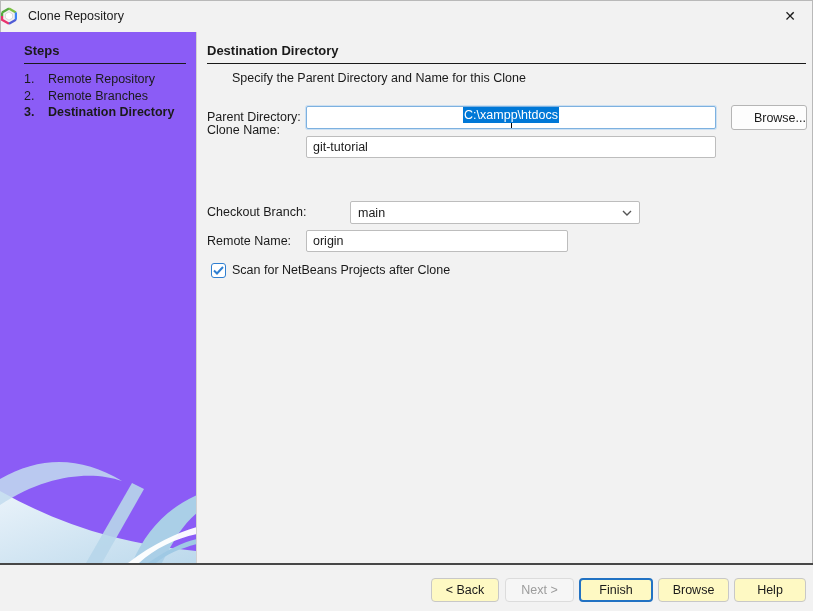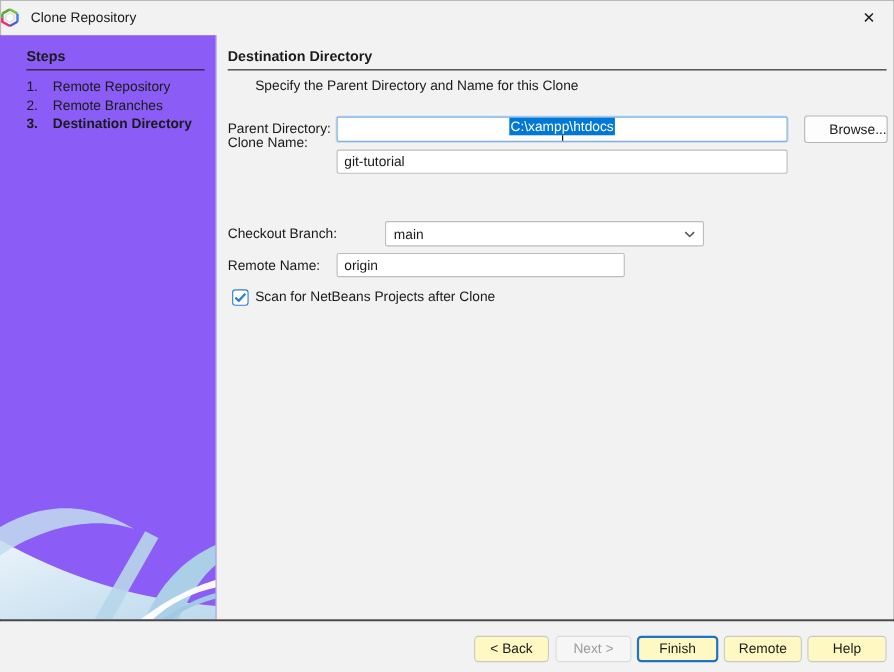--- a/index.html
+++ b/index.html
@@ -190,17 +190,17 @@
       </svg>
     </span>
     <label class="checkbox-label">Scan for NetBeans Projects after Clone</label>
   </main>
 
   <div class="footer-sep"></div>
   <div class="footer">
     <button class="btn btn-back">&lt; Back</button>
     <button class="btn btn-next" disabled="">Next &gt;</button>
     <button class="btn btn-finish">Finish</button>
-    <button class="btn btn-cancel">Remote</button>
+    <button class="btn btn-cancel">Browse</button>
     <button class="btn btn-help">Help</button>
   </div>
 
 </div>
 
 </body></html>

